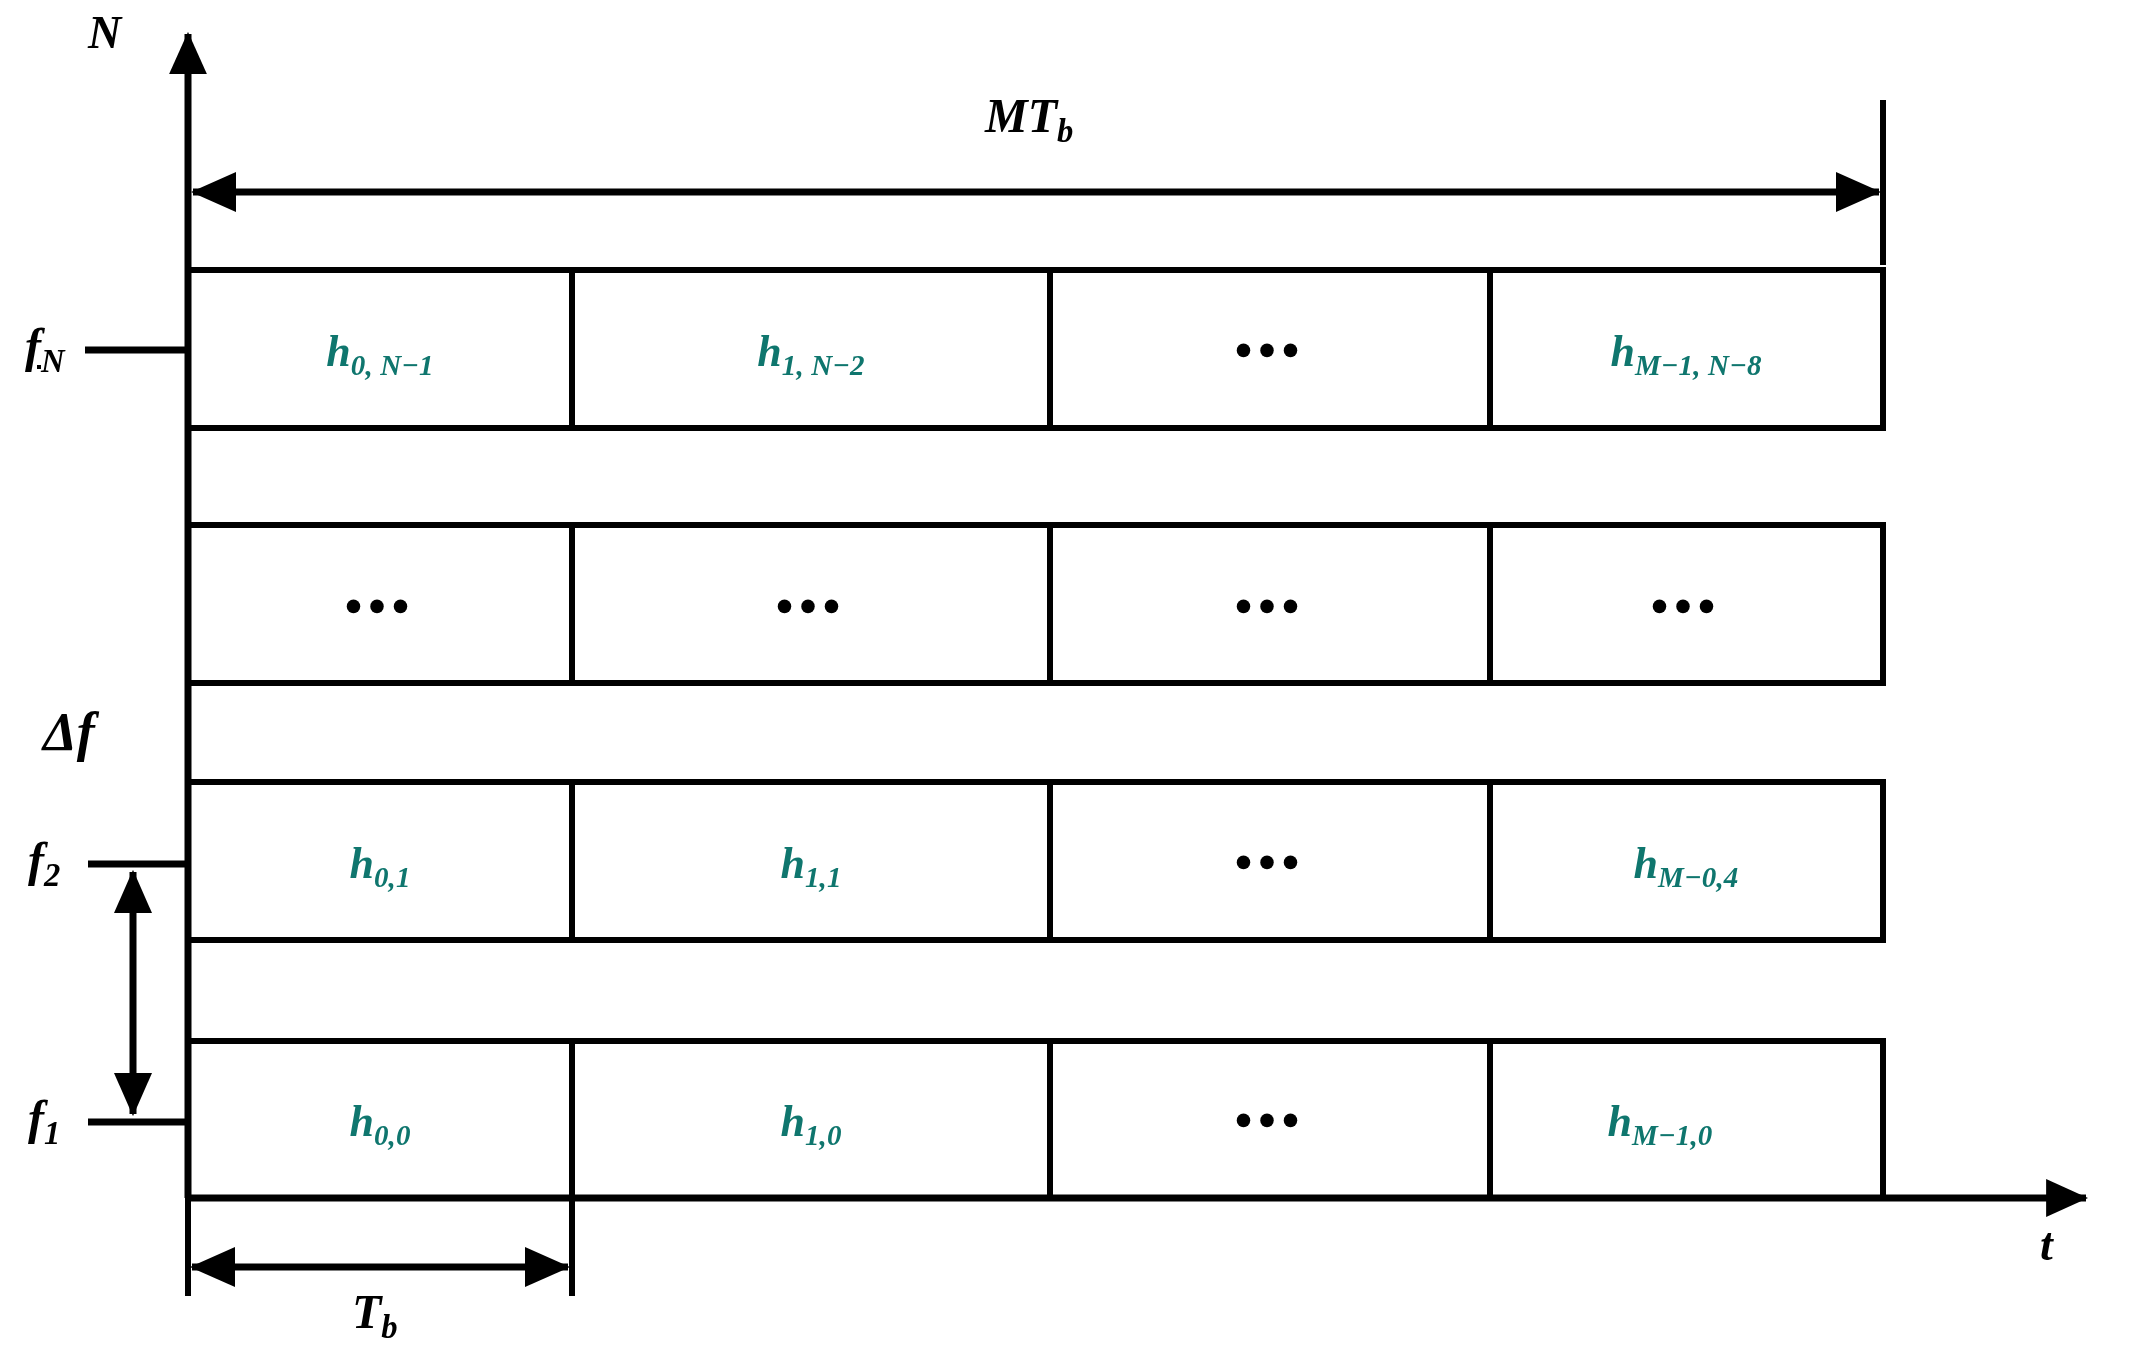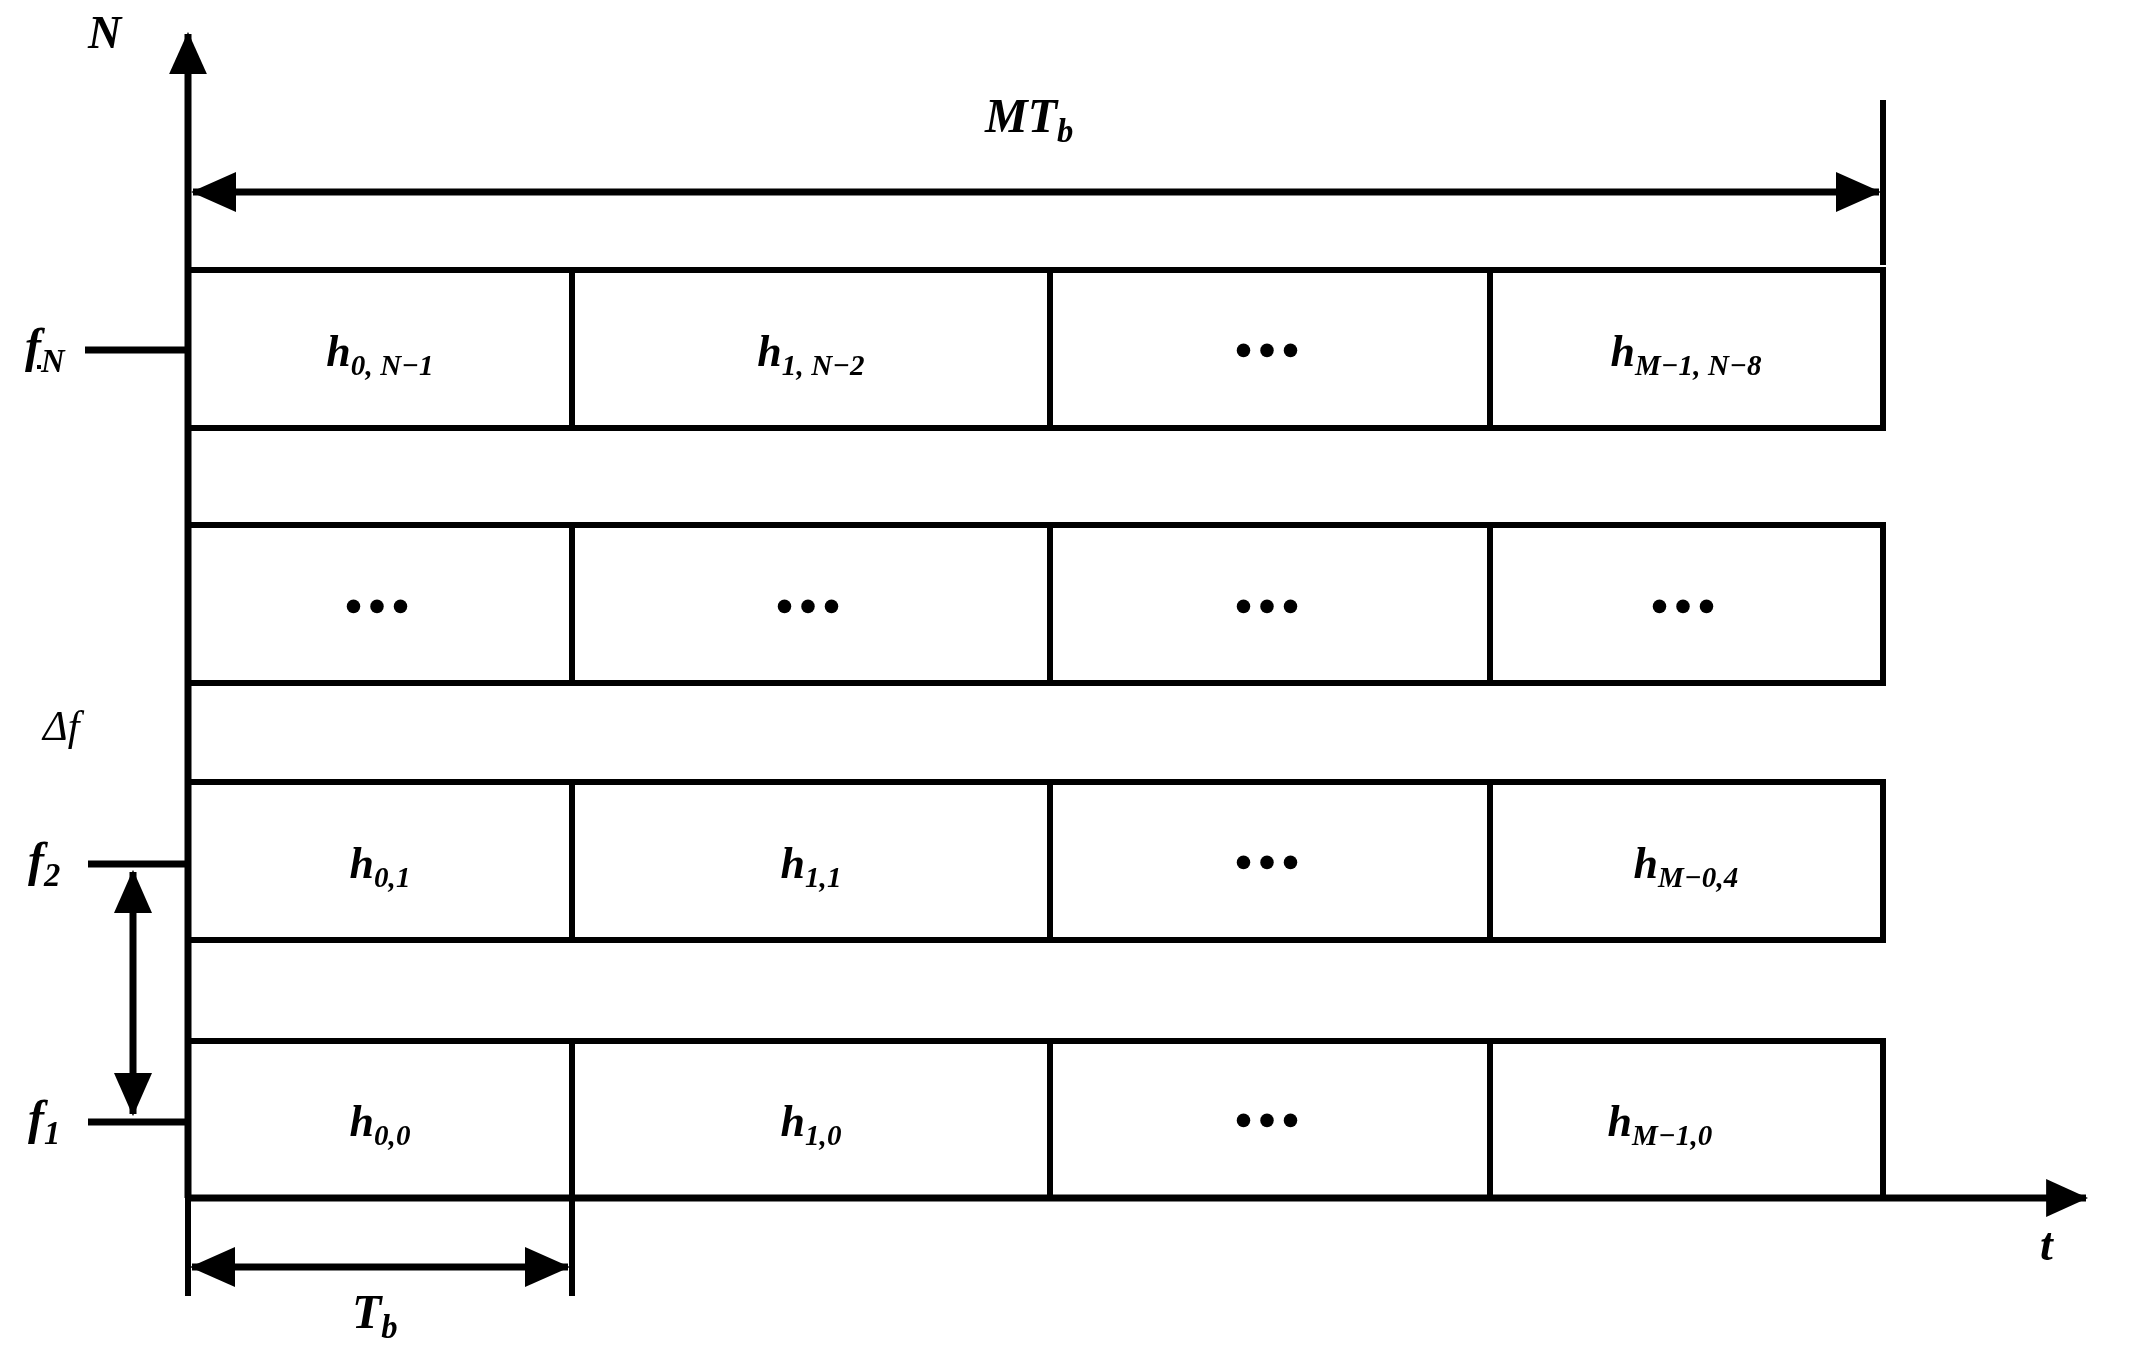--- a/index.html
+++ b/index.html
@@ -47,21 +47,21 @@
     font-weight: bold;
   }
   .freq-label {
     font-size: 48px;
   }
   .span-label {
     font-size: 48px;
   }
   .cell-label {
     position: absolute;
-    color: #000000;
+    color: #0f766e;
     font-family: "Liberation Serif", "DejaVu Serif", serif;
     font-style: italic;
     font-weight: bold;
     font-size: 44px;
     white-space: nowrap;
     transform: translate(-50%, -50%);
     line-height: 1;
   }
   .cell-label .sub {
     font-size: 0.66em;
@@ -74,23 +74,23 @@
     position: absolute;
     color: #000000;
     font-family: "Liberation Serif", "DejaVu Serif", serif;
     font-size: 50px;
     font-weight: bold;
     letter-spacing: 6px;
     transform: translate(-50%, -50%);
     line-height: 1;
   }
   .delta-label {
-    font-size: 42px;
-    font-style: italic;
-    font-weight: normal;
+    font-size: 54px;
+    font-style: italic;
+    font-weight: bold;
   }
 </style>
 </head>
 <body>
 
 <div id="canvas">
 
   <svg class="diagram" viewBox="0 0 2132 1352" xmlns="http://www.w3.org/2000/svg">
     <defs>
       <marker id="arrR" viewBox="0 0 10 10" refX="9.5" refY="5" markerWidth="6.5" markerHeight="6.5" orient="auto-start-reverse">

